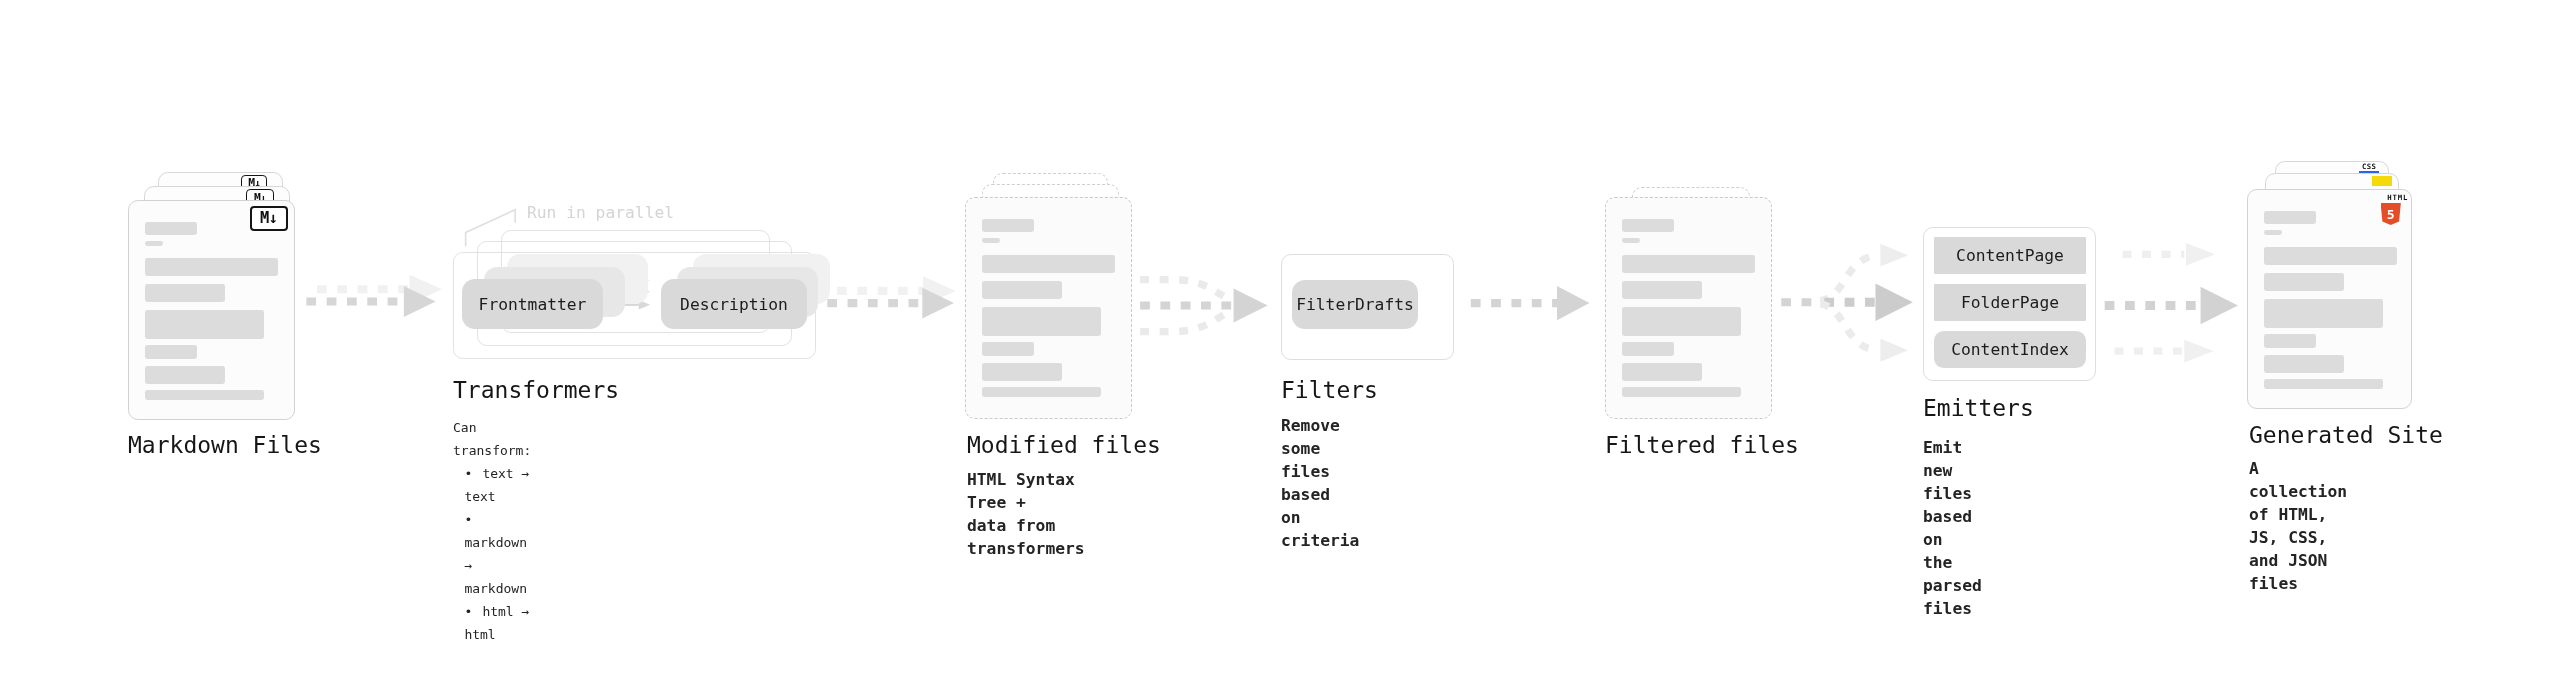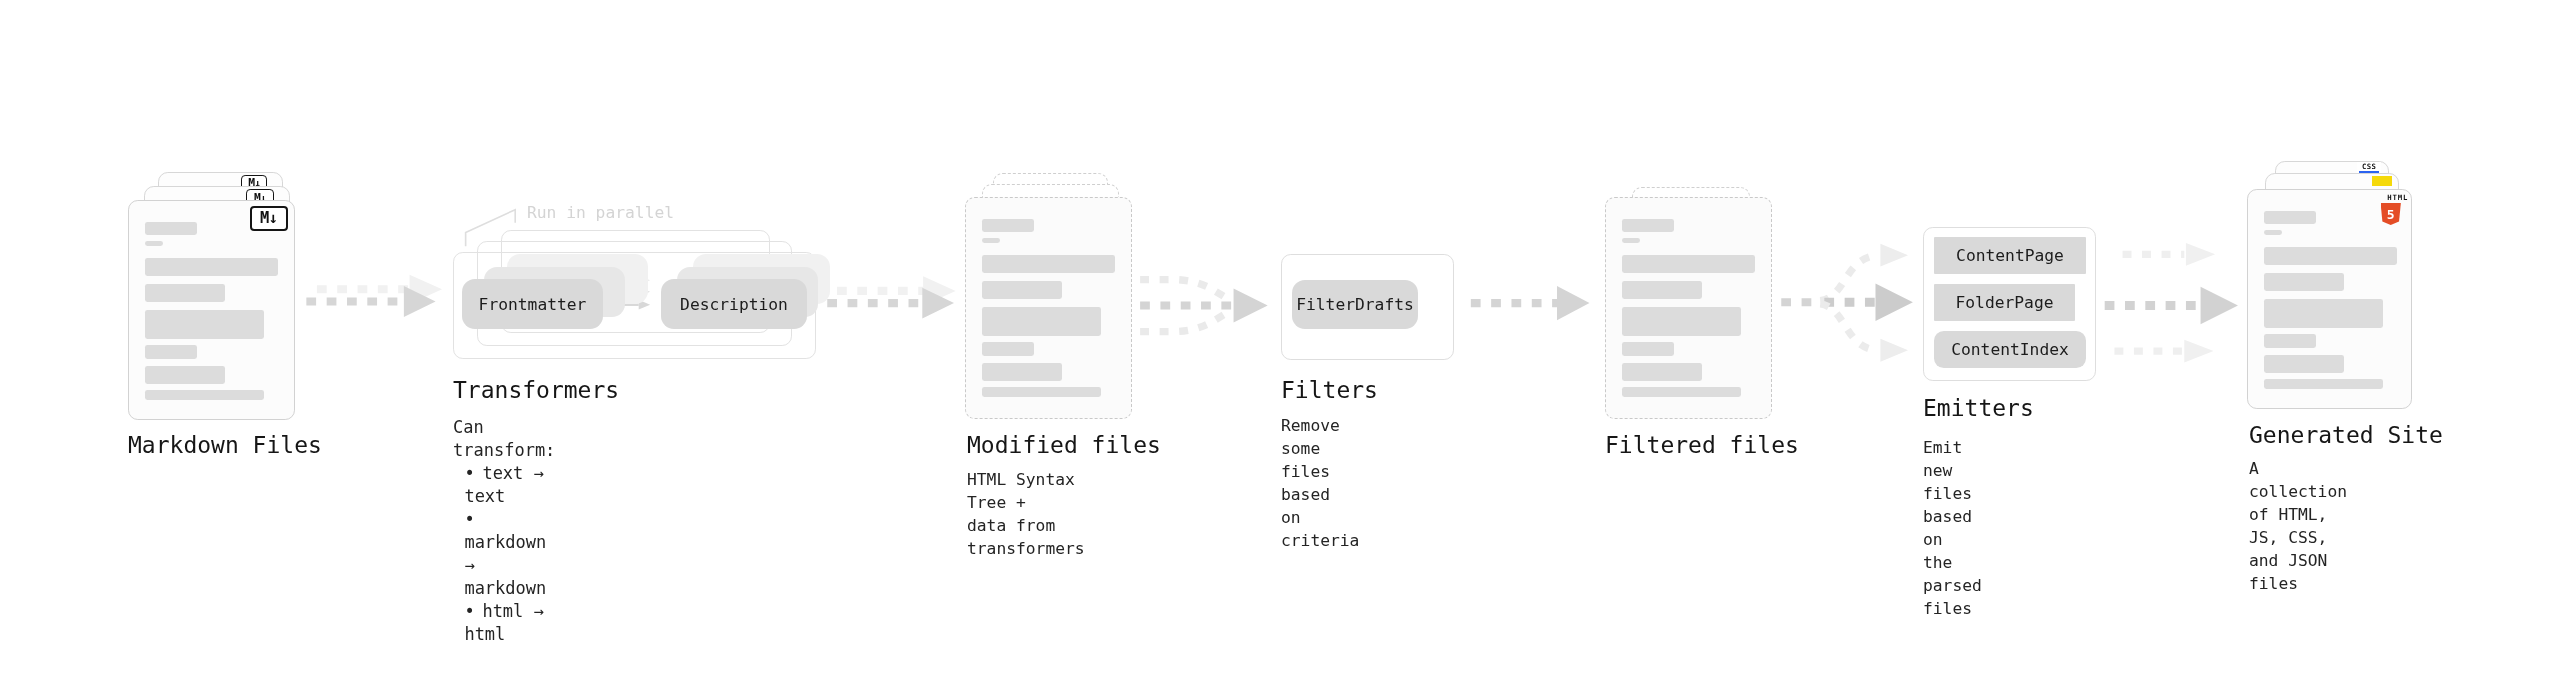--- a/index.html
+++ b/index.html
@@ -32,23 +32,23 @@
   
   .obox{position:absolute;box-sizing:border-box;border:1.6px solid #e2e2e2;border-radius:9.8px;background:transparent;}
   .obox.darker{border-color:#dedede;}
   
   .pill{position:absolute;box-sizing:border-box;background:#d9d9d9;border-radius:13px;
     display:flex;align-items:center;justify-content:center;font-size:16.3px;color:#1c1c1c;white-space:nowrap;}
   .pill.g1{background:#e7e7e7;}
   .pill.g2{background:#f1f1f1;}
   
   .h{position:absolute;font-size:23px;color:#161616;white-space:nowrap;}
-  .sub{position:absolute;font-size:16.3px;line-height:23px;color:#242424;white-space:pre-line;}
+  .sub{position:absolute;font-size:16.3px;line-height:23px;color:#242424;white-space:pre-line;font-weight:bold;}
   .note{position:absolute;font-size:16.3px;color:#d4d4d4;white-space:nowrap;}
-  .body-block{position:absolute;font-size:17px;line-height:23px;color:#242424;}
+  .body-block{position:absolute;font-size:13px;line-height:23px;color:#242424;}
   .bullet-line{padding-left:11.4px;}
   .bullet-line .dot{display:inline-block;width:18px;}
   
   .cssbadge{position:absolute;width:24.4px;height:14px;background:#ffffff;display:flex;flex-direction:column;
     align-items:center;justify-content:center;}
   .cssbadge .txt{font-size:7.3px;font-weight:bold;color:#111;line-height:7.3px;letter-spacing:0.4px;}
   .cssbadge .bar-blue{width:19.5px;height:3.3px;margin-top:0.8px;}
   .jsbadge{position:absolute;width:19.5px;height:9.8px;}
   .htmlbadge{position:absolute;width:24.4px;display:flex;flex-direction:column;align-items:center;}
   .htmlbadge .txt{font-size:7.3px;font-weight:bold;color:#111;line-height:8.1px;letter-spacing:0.8px;padding-left:14px;}
@@ -208,21 +208,21 @@
           <div class="bar b7"></div>
           <div class="bar b8"></div>
       </div>
     </div>
     <div class="h" style="left:1605px;top:432px;">Filtered files</div>
   </div>
 
   <div class="abs">
     <div class="obox darker" style="left:1923px;top:227px;width:173px;height:154px;"></div>
     <div class="pill" style="left:1934px;top:237px;width:152px;height:37px;border-radius:1px;">ContentPage</div>
-    <div class="pill" style="left:1934px;top:284px;width:141px;height:37px;border-radius:1px;">FolderPage</div>
+    <div class="pill" style="left:1934px;top:284px;width:152px;height:37px;border-radius:1px;">FolderPage</div>
     <div class="pill" style="left:1934px;top:331px;width:152px;height:37px;border-radius:9.8px;">ContentIndex</div>
     <div class="h" style="left:1923px;top:395px;">Emitters</div>
     <div class="sub" style="left:1923px;top:436px;">Emit new files based on
 the parsed files</div>
   </div>
 
   <div class="abs">
     <div class="card backsolid" style="left:2275px;top:161px;width:114px;height:73px;"></div>
     <div class="cssbadge" style="left:2357px;top:162px;">
       <div class="txt">CSS</div>

